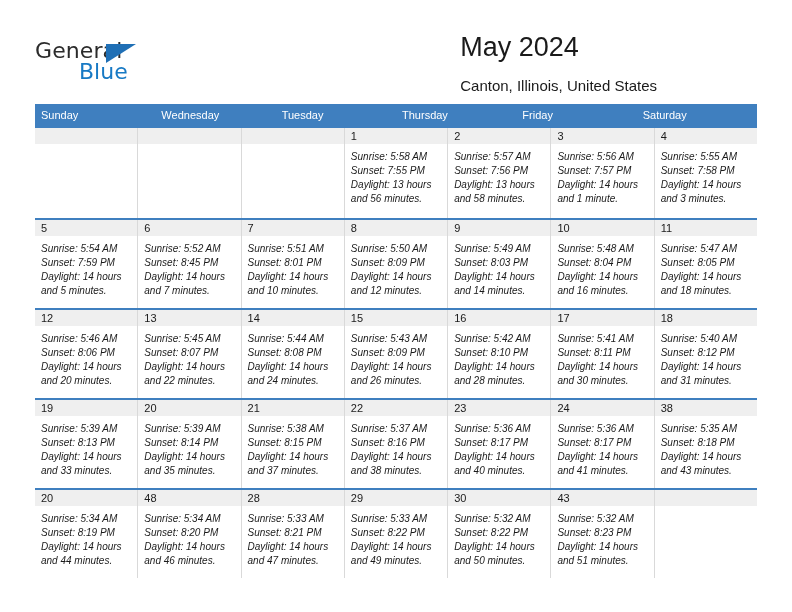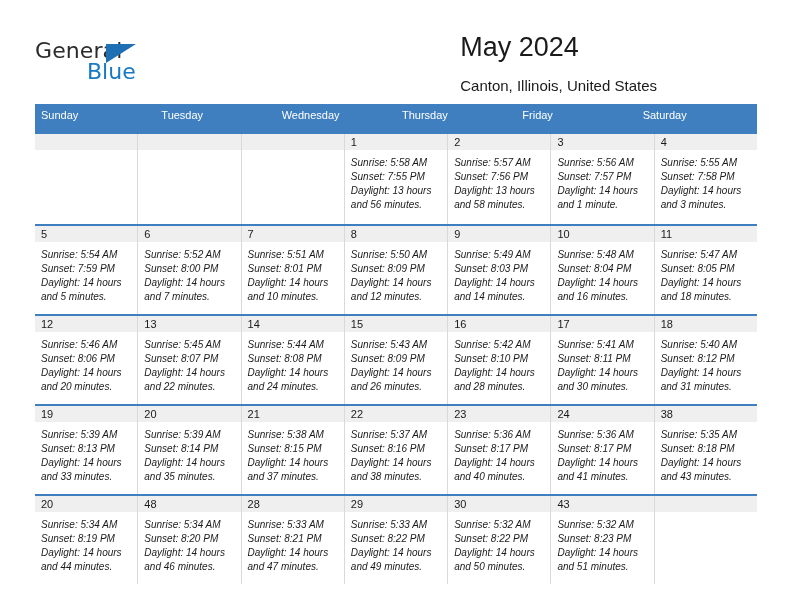--- a/index.html
+++ b/index.html
@@ -50,21 +50,21 @@
     position: absolute;
     left: 71px;
     top: 6px;
     width: 0;
     height: 0;
     border-left: 30px solid #1f6fb5;
     border-bottom: 19px solid transparent;
   }
   .logo-blue {
     position: absolute;
-    left: 52px;
+    left: 44px;
     top: 21px;
     font-size: 22px;
     color: #1779c4;
     font-family: "DejaVu Sans", sans-serif;
     font-weight: 400;
   }
   .title-block {
     position: absolute;
     right: 35px;
     top: 30px;
@@ -89,22 +89,23 @@
   
   .calendar {
     position: absolute;
     left: 35px;
     top: 104px;
     width: 722px;
   }
   .dow-row {
     display: flex;
     width: 722px;
-    height: 30px;
+    height: 24px;
     background: #3f7fbf;
+    justify-content: flex-end;
   }
   .dow {
     flex: 1 1 0;
     color: #ffffff;
     font-size: 11px;
     line-height: 22px;
     padding-left: 6px;
     box-sizing: border-box;
     white-space: nowrap;
   }
@@ -169,22 +170,22 @@
     </div>
     <div class="title-block">
       <div class="cal-title">May 2024</div>
       <div class="cal-subtitle">Canton, Illinois, United States</div>
     </div>
   </div>
 
   <div class="calendar">
     <div class="dow-row" id="dow-row">
         <div class="dow">Sunday</div>
+        <div class="dow">Wednesday</div>
         <div class="dow">Tuesday</div>
-        <div class="dow">Wednesday</div>
         <div class="dow">Thursday</div>
         <div class="dow">Friday</div>
         <div class="dow">Saturday</div>
       </div>
     <div id="weeks-container">
         <div class="week">
           <div class="cell empty">
             <div class="daynum-bar">
               <div class="daynum"></div>
             </div>
@@ -255,21 +256,21 @@
               <div>Daylight: 14 hours</div>
               <div>and 5 minutes.</div>
             </div>
           </div>
           <div class="cell">
             <div class="daynum-bar">
               <div class="daynum">6</div>
             </div>
             <div class="info">
               <div>Sunrise: 5:52 AM</div>
-              <div>Sunset: 8:00 PM</div>
+              <div>Sunset: 8:45 PM</div>
               <div>Daylight: 14 hours</div>
               <div>and 7 minutes.</div>
             </div>
           </div>
           <div class="cell">
             <div class="daynum-bar">
               <div class="daynum">7</div>
             </div>
             <div class="info">
               <div>Sunrise: 5:51 AM</div>

